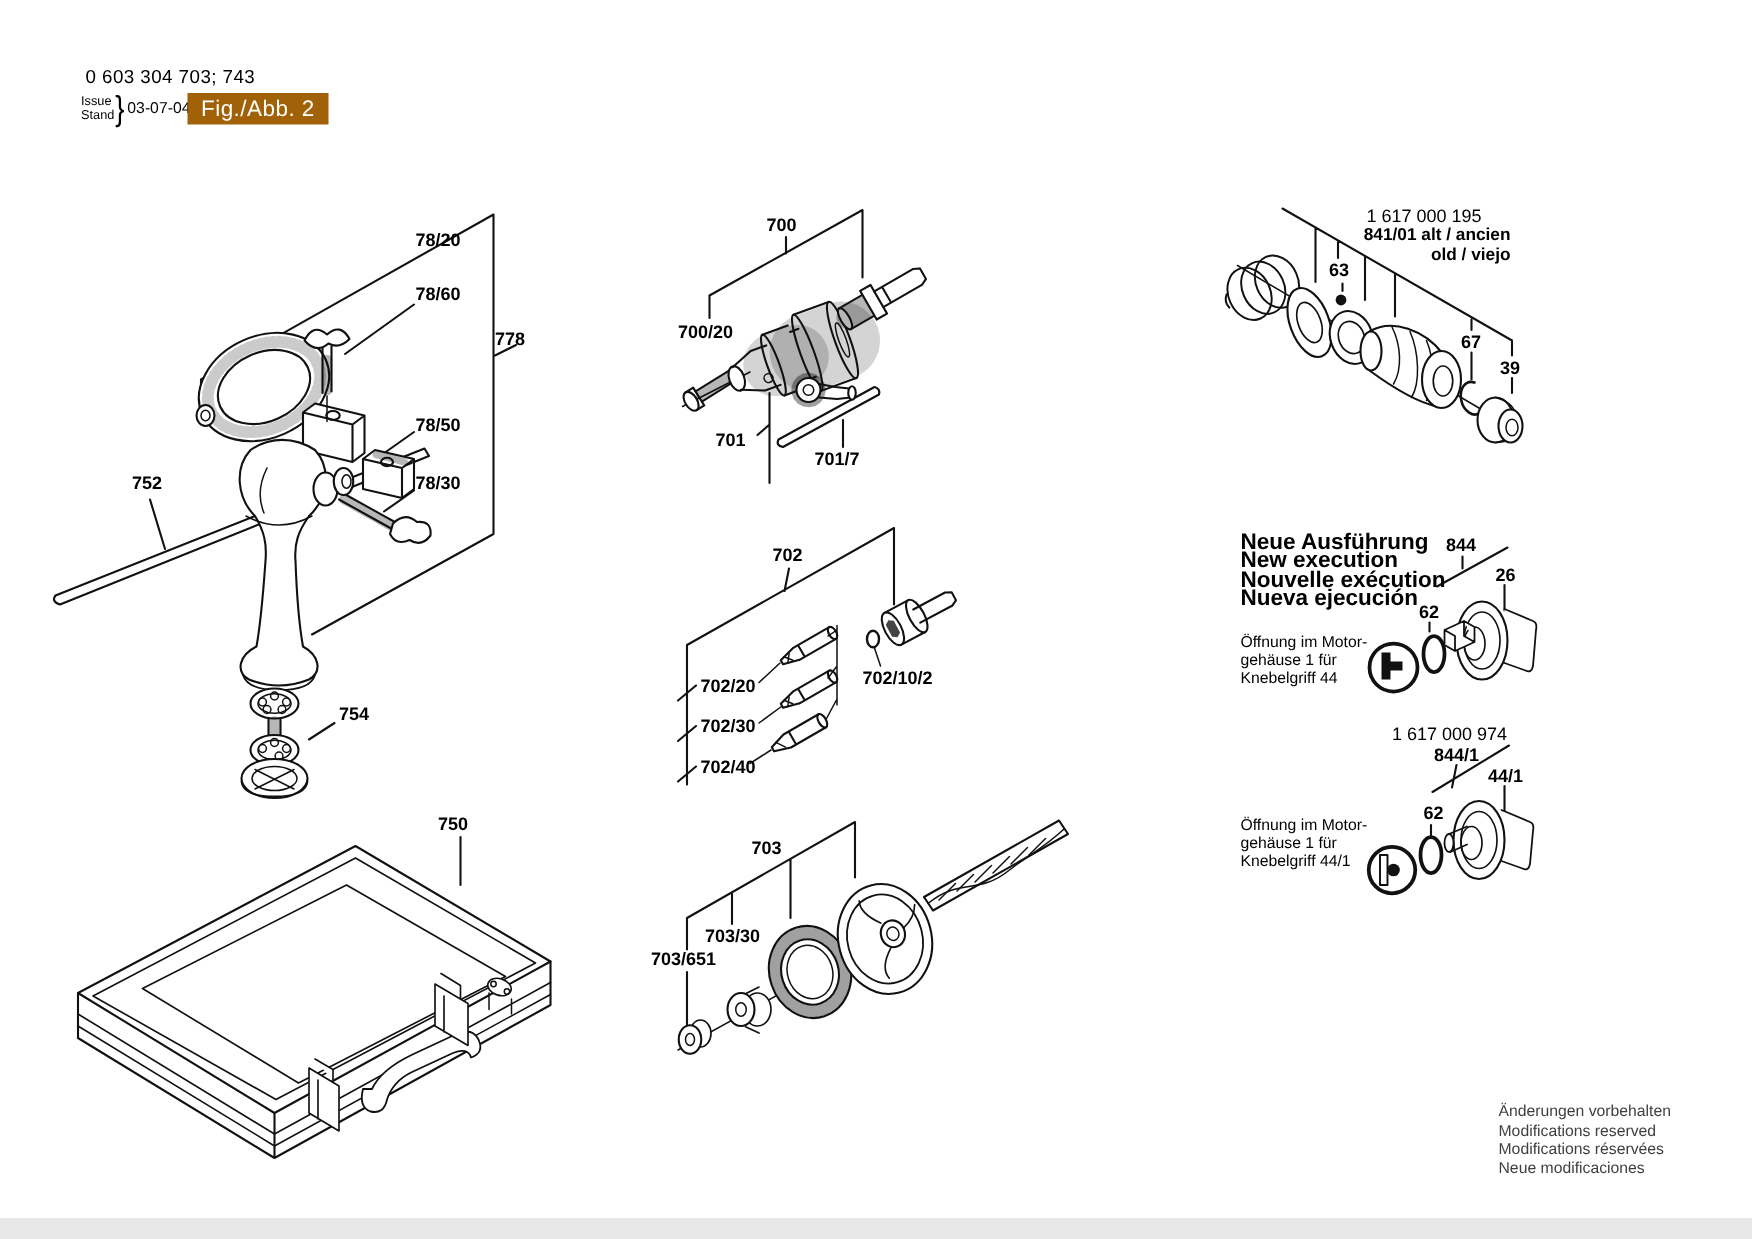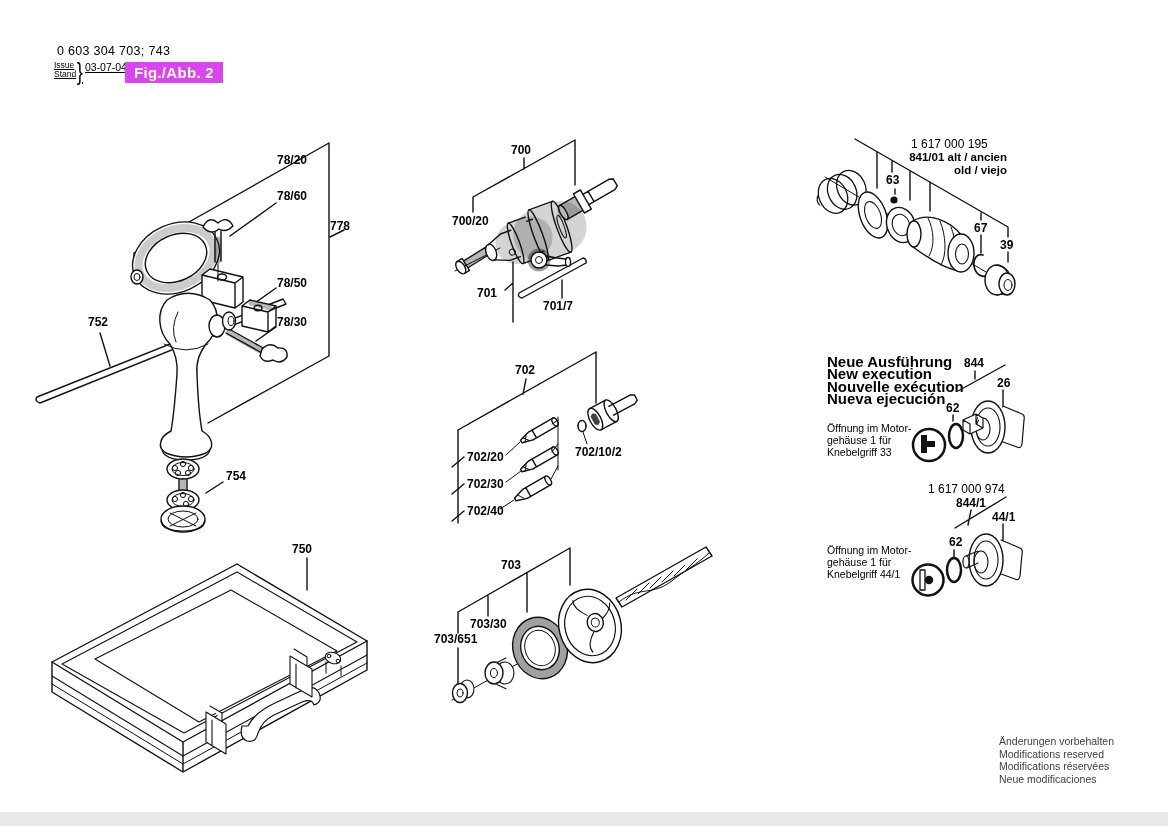--- a/index.html
+++ b/index.html
@@ -6,25 +6,25 @@
   .page{position:relative;width:1168px;height:812px;background:#ffffff;overflow:hidden;
         font-family:"Liberation Sans",sans-serif;color:#000;}
   .page svg{position:absolute;left:0;top:0;}
   .co{position:absolute;font-weight:bold;font-size:12px;line-height:13px;white-space:nowrap;}
   .pn{position:absolute;font-size:12px;line-height:13px;white-space:nowrap;}
   .vt{position:absolute;font-weight:bold;font-size:11.5px;line-height:12.5px;text-align:left;white-space:nowrap;}
   .bt{position:absolute;font-weight:bold;font-size:15px;line-height:12.3px;white-space:nowrap;}
   .nt{position:absolute;font-size:10.5px;line-height:11.9px;white-space:nowrap;}
   .ft{position:absolute;font-size:10.5px;line-height:12.7px;color:#3f3f3f;white-space:nowrap;}
   .hdr-num{position:absolute;left:57px;top:44px;font-size:12.5px;letter-spacing:.3px;white-space:nowrap;}
-  .issue-stand{position:absolute;left:54px;top:61px;display:flex;text-decoration:underline;}
+  .issue-stand{position:absolute;left:54px;top:61px;display:flex;align-items:center;}
   .is-col{font-size:8.5px;line-height:9px;}
   .is-brace{font-size:23px;font-weight:200;line-height:22px;margin:0 1px 0 0;transform:scaleX(.8);}
   .is-date{font-size:10.5px;}
-  .figbox{position:absolute;left:125px;top:62px;background:#d946ef;color:#fff;font-weight:bold;
+  .figbox{position:absolute;left:125px;top:62px;background:#a16207;color:#fff;font-weight:normal;
           font-size:15px;line-height:21px;padding:0 9px;letter-spacing:.3px;}
 </style>
 </head>
 <body>
 
 <div class="page">
 
 <svg viewBox="0 0 1168 826" width="1168" height="826">
  <g stroke="#111" fill="none" stroke-width="1.4" stroke-linecap="round" stroke-linejoin="round">
 
@@ -329,21 +329,21 @@
   <div>New execution</div>
   <div>Nouvelle exécution</div>
   <div>Nueva ejecución</div>
 </div>
 <div class="co" style="left:964px;top:357px">844</div>
 <div class="co" style="left:997px;top:377px">26</div>
 <div class="co" style="left:946px;top:402px">62</div>
 <div class="nt" style="left:827px;top:423px">
   <div>Öffnung im Motor-</div>
   <div>gehäuse 1 für</div>
-  <div>Knebelgriff 33</div>
+  <div>Knebelgriff 44</div>
 </div>
 
 <div class="pn" style="left:928px;top:483px">1 617 000 974</div>
 <div class="co" style="left:956px;top:497px">844/1</div>
 <div class="co" style="left:992px;top:511px">44/1</div>
 <div class="co" style="left:949px;top:536px">62</div>
 <div class="nt" style="left:827px;top:545px">
   <div>Öffnung im Motor-</div>
   <div>gehäuse 1 für</div>
   <div>Knebelgriff 44/1</div>

